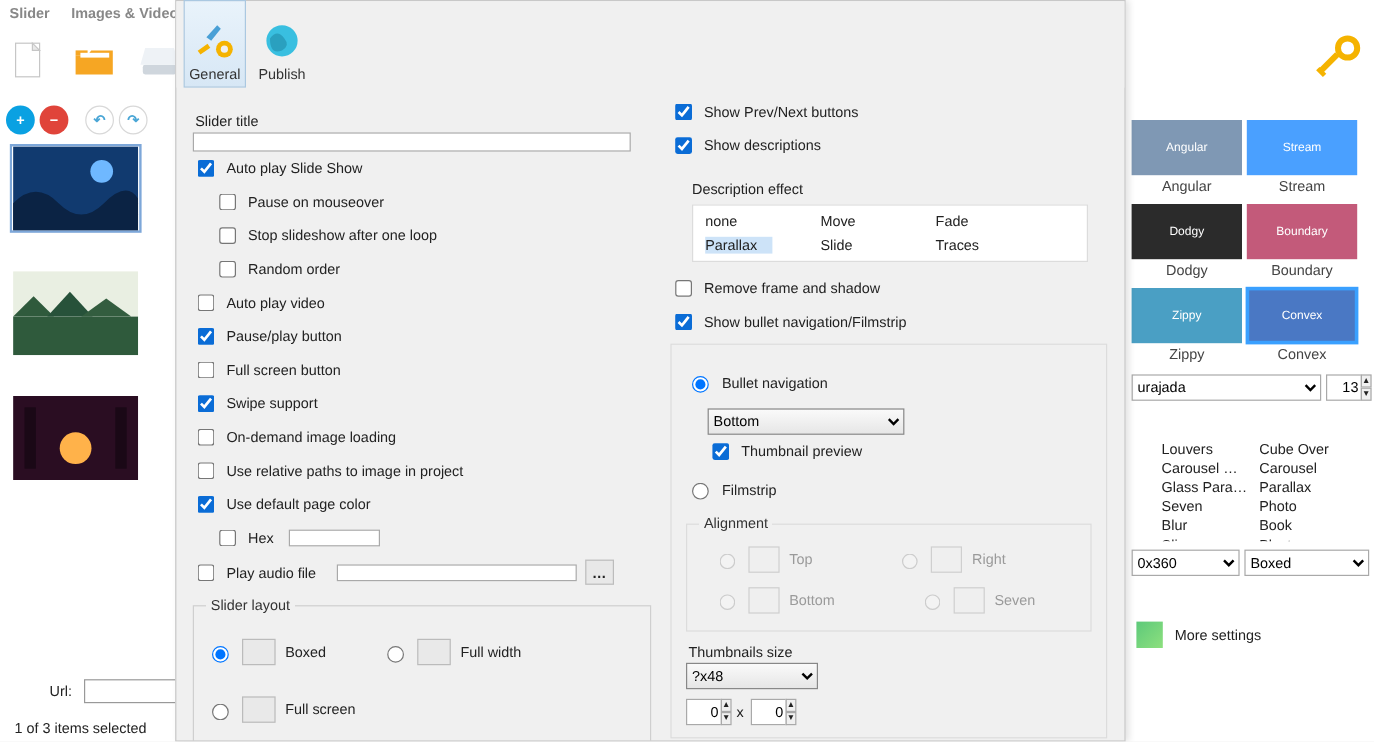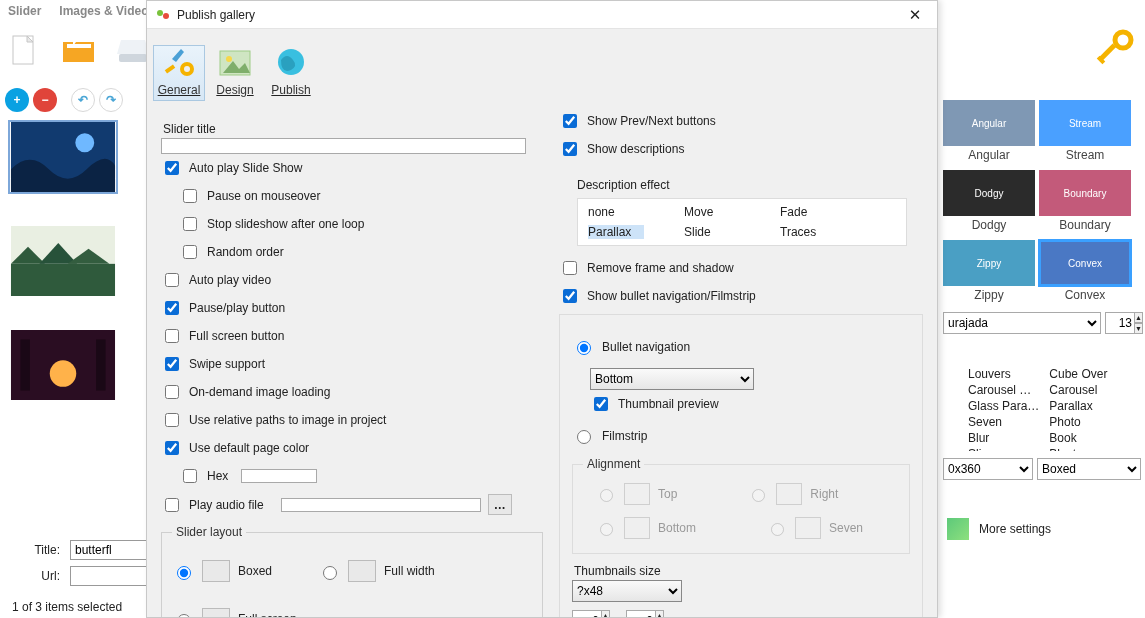--- a/index.html
+++ b/index.html
@@ -50,21 +50,21 @@
   .more-row .sq { width:22px; height:22px; background: linear-gradient(135deg,#5dc97a,#8de07e); }
 
   
   .dialog { position:absolute; top:0; left:146px; width:792px; height:618px; background:#f0f0f0; border:1px solid #c8c8c8; z-index:5; box-shadow: 3px 0 6px rgba(0,0,0,.12); display:flex; flex-direction:column; }
   .titlebar { height:28px; display:flex; align-items:center; padding:0 8px; background:#fff; border-bottom:1px solid #e4e4e4; }
   .titlebar .t-icon { width:16px; height:16px; margin-right:6px; }
   .titlebar .title { flex:1; }
   .titlebar .close { width:28px; text-align:center; font-size:15px; }
 
   .tabrow { height:72px; display:flex; align-items:flex-end; gap:4px; padding:4px 6px 0; background:#f0f0f0; }
-  .bigtab { width:52px; height:56px; display:flex; flex-direction:column; align-items:center; justify-content:flex-end; gap:2px; padding-bottom:3px; border:1px solid transparent;text-decoration:underline; }
+  .bigtab { width:52px; height:73px; display:flex; flex-direction:column; align-items:center; justify-content:flex-end; gap:2px; padding-bottom:3px; border:1px solid transparent; }
   .bigtab.active { background:linear-gradient(#e9f3fb,#d7e7f5); border-color:#aac8e1; }
   .bigtab .ico { width:36px; height:36px; }
   .bigtab .lbl { font-size:12px; color:#333; }
 
   .dialog-body { flex:1; overflow:auto; padding:6px 14px 10px 14px; display:flex; gap:16px; }
   .leftcol { width:382px; display:flex; flex-direction:column; }
   .rightcol { flex:1; display:flex; flex-direction:column; }
 
   .lbl-s { margin:15px 0 2px 2px; }
   input.txt { border:1px solid #a9a9a9; height:22px; padding:0 4px; background:#fff; }
@@ -163,24 +163,20 @@
     <svg viewBox="0 0 110 74">
         <rect width="110" height="74" fill="#2a0d22"></rect>
         <circle cx="55" cy="46" r="14" fill="#ffb24a"></circle>
         <rect x="10" y="10" width="10" height="54" fill="#1a0816"></rect>
         <rect x="90" y="10" width="10" height="54" fill="#1a0816"></rect>
       </svg>
   </div>
 </div>
 
 <div class="bottom-fields">
-  <div class="row">
-    <label>Title:</label>
-    <input class="" value="butterfl" style="">
-  </div>
   <div class="row">
     <label>Url:</label>
     <input value="" style="">
   </div>
 </div>
 <div class="status-bar">1 of 3 items selected</div>
 
 <div class="right-col">
   <div class="tpl-grid" id="tpl-grid">
       <div class="tpl">
@@ -242,53 +238,32 @@
     <select class="combo"><option>Boxed</option></select>
   </div>
   <div style="height:26px"></div>
   <div class="more-row">
     <span class="sq"></span>
     <span>More settings</span>
   </div>
 </div>
 
 <div class="dialog">
-  <div class="titlebar">
-    <span class="t-icon">
-      <svg viewBox="0 0 16 16">
-          <rect width="16" height="16" fill="#fff"></rect>
-          <circle cx="5" cy="6" r="3" fill="#7ac23c"></circle>
-          <circle cx="11" cy="9" r="3" fill="#e64c3c"></circle>
-        </svg>
-    </span>
-    <span class="title">Publish gallery</span>
-    <span class="close">✕</span>
-  </div>
 
   <div class="tabrow">
     <div class="bigtab active">
       <span class="ico">
         <svg viewBox="0 0 36 36">
             <rect x="4" y="22" width="10" height="4" fill="#f5b300" transform="rotate(-35 9 24)"></rect>
             <path d="M20 4l3 3-8 10-4-3z" fill="#4aa0d6"></path>
             <circle cx="26" cy="24" r="7" fill="#f5b300"></circle>
             <circle cx="26" cy="24" r="3" fill="#f0f0f0"></circle>
           </svg>
       </span>
       <span class="lbl">General</span>
-    </div>
-    <div class="bigtab">
-      <span class="ico">
-        <svg viewBox="0 0 36 36">
-            <rect x="3" y="6" width="30" height="24" fill="#cfe5c2" stroke="#9ecb86"></rect>
-            <circle cx="12" cy="14" r="3" fill="#f6d74a"></circle>
-            <polygon points="6,28 16,16 22,24 28,18 33,28" fill="#7fae6b"></polygon>
-          </svg>
-      </span>
-      <span class="lbl">Design</span>
     </div>
     <div class="bigtab">
       <span class="ico">
         <svg viewBox="0 0 36 36">
             <circle cx="18" cy="17" r="13" fill="#39bfe0"></circle>
             <path d="M8 15q6 -8 12 0q5 6 -2 10q-10 4 -10 -10" fill="#2aa0bf"></path>
           </svg>
       </span>
       <span class="lbl">Publish</span>
     </div>

